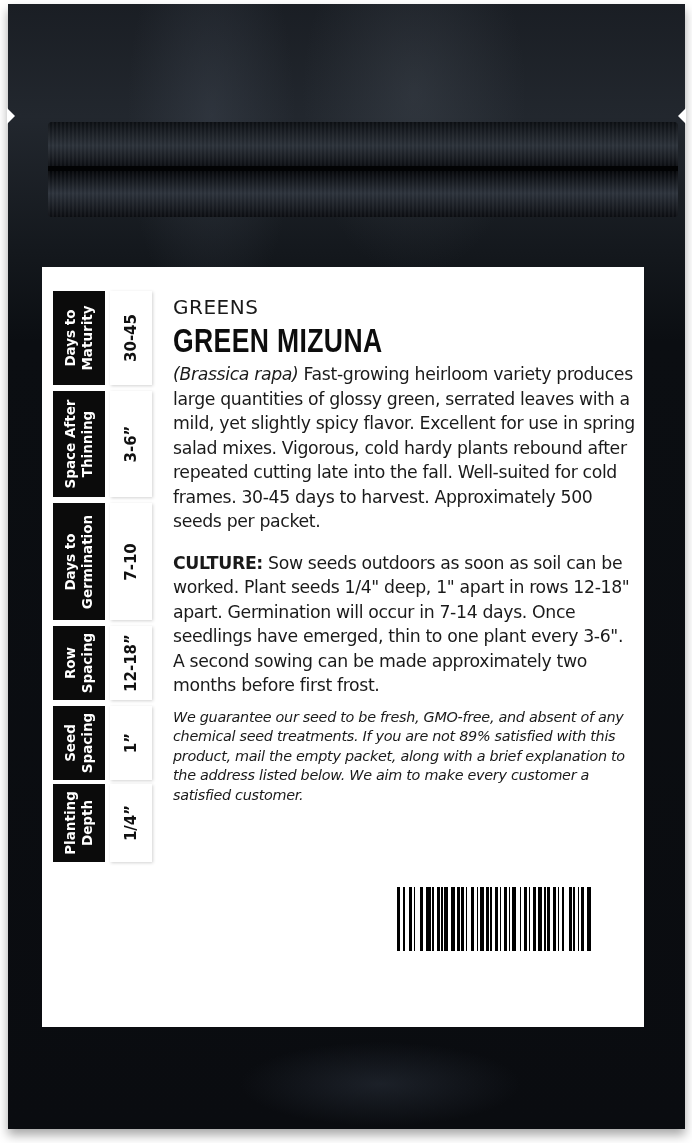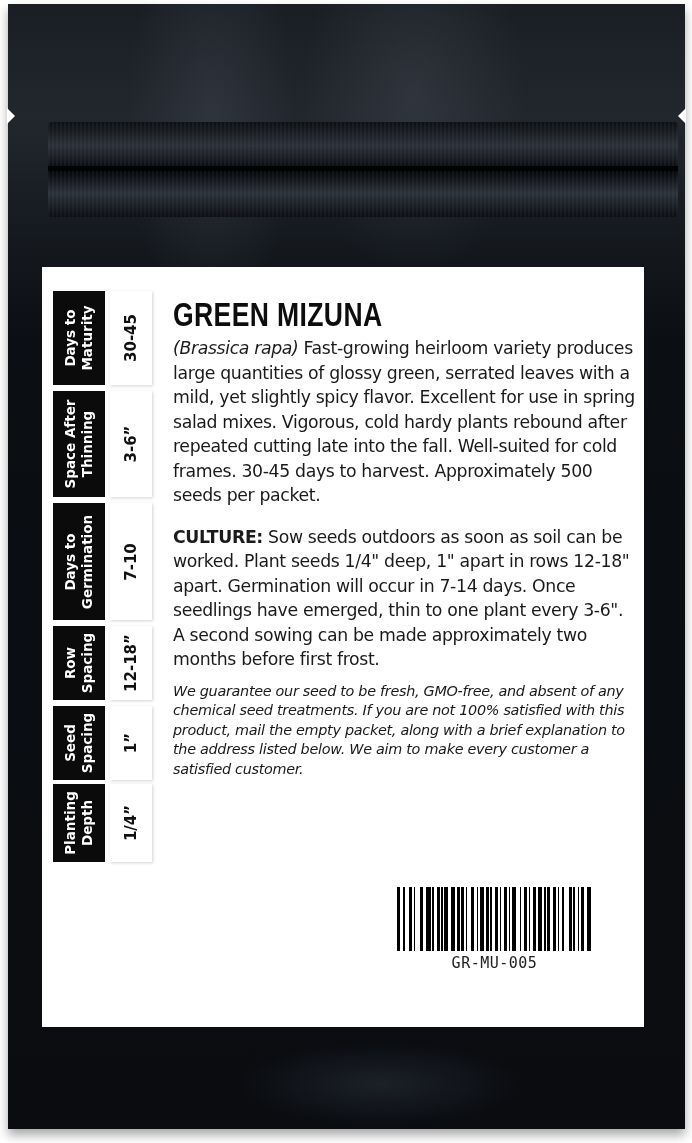--- a/index.html
+++ b/index.html
@@ -145,24 +145,25 @@
           <span class="rot">Planting
 Depth</span>
         </div>
         <div class="val">
           <span class="rot">1/4”</span>
         </div>
       </div>
     </div>
 
   <div class="content">
+    <div class="category">GREENS</div>
     <div class="title">GREEN MIZUNA</div>
     <div class="desc"><i>(Brassica rapa)</i><span> Fast-growing heirloom variety produces large quantities of glossy green, serrated leaves with a mild, yet slightly spicy flavor.  Excellent for use in spring salad mixes. Vigorous, cold hardy plants rebound after repeated cutting late into the fall.  Well-suited for cold frames.  30-45 days to harvest. Approximately 500 seeds per packet.</span></div>
     <div class="culture"><b>CULTURE:</b><span> Sow seeds outdoors as soon as soil can be worked.  Plant seeds 1/4" deep, 1" apart in rows 12-18" apart.  Germination will occur in 7-14 days.  Once seedlings have emerged, thin to one plant every 3-6".  A second sowing can be made approximately two months before first frost.</span></div>
-    <div class="guarantee">We guarantee our seed to be fresh, GMO-free, and absent of any chemical seed treatments.  If you are not 100% satisfied with this product, mail the empty packet, along with a brief explanation to the address listed below.  We aim to make every customer a satisfied customer.</div>
+    <div class="guarantee">We guarantee our seed to be fresh, GMO-free, and absent of any chemical seed treatments.  If you are not 89% satisfied with this product, mail the empty packet, along with a brief explanation to the address listed below.  We aim to make every customer a satisfied customer.</div>
   </div>
 
 
   <div class="barcode">
     <div class="bars" id="bars">
         <span style="width: 3.07087px; background: rgb(0, 0, 0);"></span>
         <span style="width: 3.07087px; background: rgb(255, 255, 255);"></span>
         <span style="width: 1.53543px; background: rgb(0, 0, 0);"></span>
         <span style="width: 4.6063px; background: rgb(255, 255, 255);"></span>
         <span style="width: 3.07087px; background: rgb(0, 0, 0);"></span>
@@ -232,15 +233,14 @@
         <span style="width: 3.07087px; background: rgb(0, 0, 0);"></span>
         <span style="width: 1.53543px; background: rgb(255, 255, 255);"></span>
         <span style="width: 1.53543px; background: rgb(0, 0, 0);"></span>
         <span style="width: 3.07087px; background: rgb(255, 255, 255);"></span>
         <span style="width: 1.53543px; background: rgb(0, 0, 0);"></span>
         <span style="width: 1.53543px; background: rgb(255, 255, 255);"></span>
         <span style="width: 3.07087px; background: rgb(0, 0, 0);"></span>
         <span style="width: 3.07087px; background: rgb(255, 255, 255);"></span>
         <span style="width: 4.6063px; background: rgb(0, 0, 0);"></span>
       </div>
-    <div class="code">GR-MU-005</div>
   </div>
 </div>
 
 </body></html>

